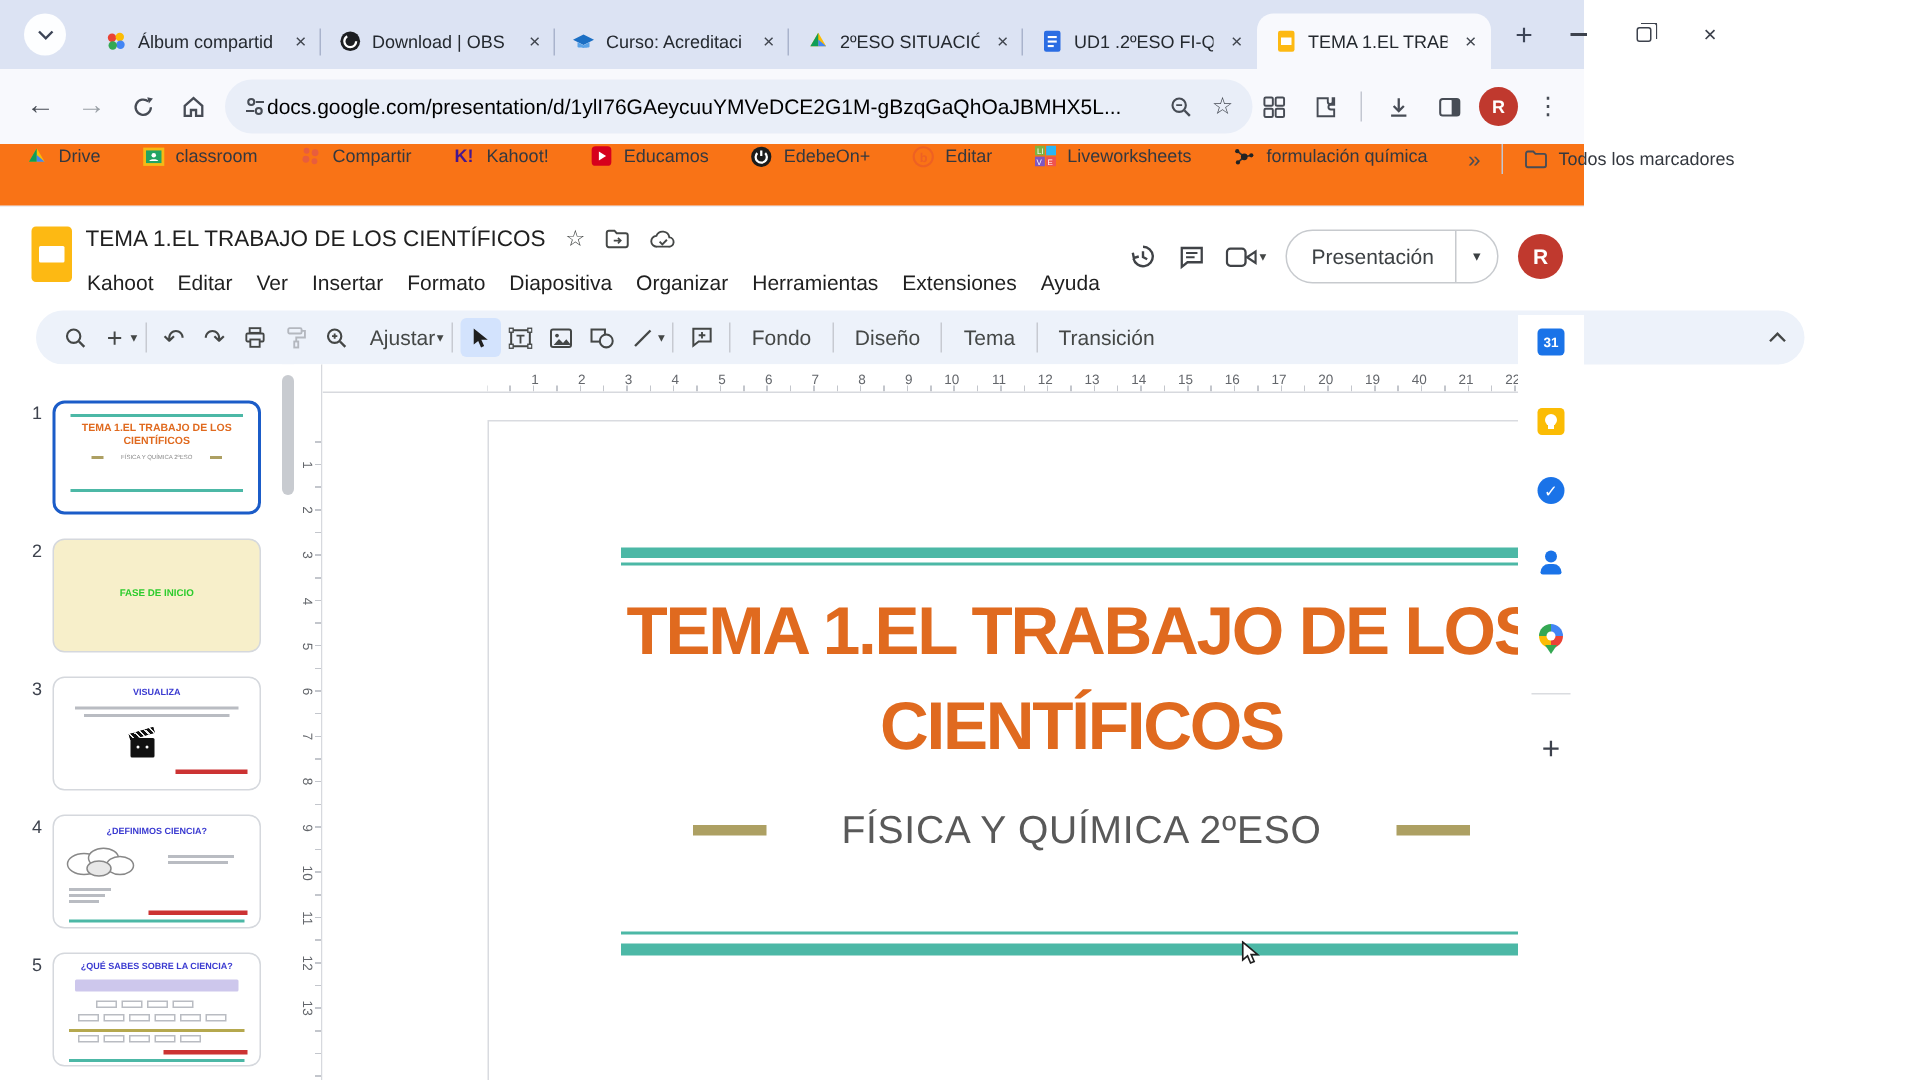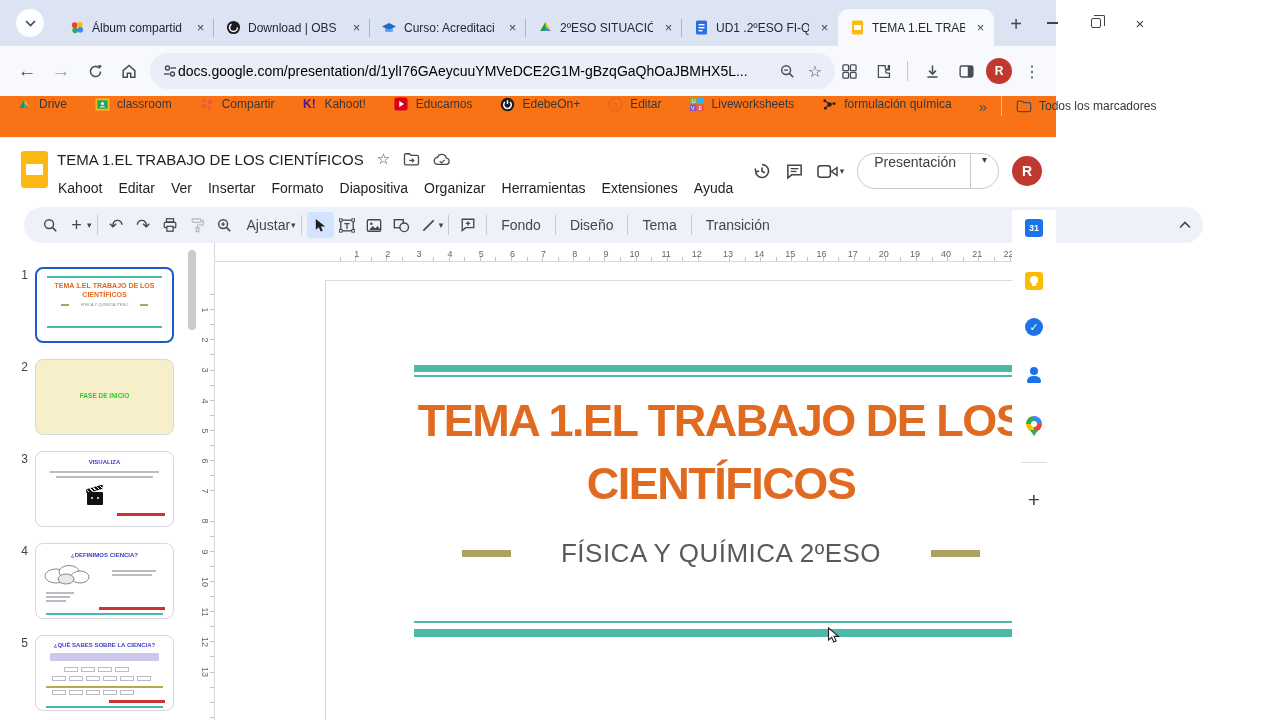--- a/index.html
+++ b/index.html
@@ -44,21 +44,21 @@
 .appheader{position:absolute;top:138px;left:0;right:0;height:67px;background:#fff}
 .slides-logo{position:absolute;left:21px;top:13px;width:27px;height:37px;background:#fdb913;border-radius:3px;cursor:pointer}
 .slides-logo::after{content:"";position:absolute;left:5px;top:13px;width:17px;height:11px;background:#fff;border-radius:1px}
 .title-row{position:absolute;left:57px;top:12px;display:flex;align-items:center;gap:13px}
 .doc-title{font-size:15px;color:#1f1f1f;white-space:nowrap;cursor:text}
 .mini-icon{color:#444746;font-size:15px;display:flex;align-items:center;cursor:pointer;background:none;border:none}
 .menubar{position:absolute;left:50px;top:39px;display:flex}
 .menu-item{font-size:14px;color:#1f1f1f;padding:3px 8px;border-radius:4px;border:none;background:none;cursor:pointer}
 .hdr-right{position:absolute;right:14px;top:13px;display:flex;align-items:center;gap:13px;height:40px}
 .hdr-icon{border:none;background:none;color:#404347;display:flex;align-items:center;cursor:pointer}
-.present-btn{height:36px;border:1px solid #c7cace;border-radius:18px;background:#fff;display:flex;cursor:pointer}
+.present-btn{height:36px;border:1px solid #c7cace;border-radius:18px;background:#fff;display:flex;align-items:center;cursor:pointer}
 .present-btn .plabel{font-size:14px;color:#3c4043;padding:0 14px 0 16px}
 .present-btn .psep{width:1px;height:34px;background:#c7cace}
 .present-btn .pcaret{padding:0 11px;color:#3c4043;font-size:10px}
 .share-btn{height:36px;border:none;border-radius:18px;background:#c2e7ff;display:flex;align-items:center;gap:8px;padding:0 17px;cursor:pointer}
 .share-btn span{font-size:14px;font-weight:bold;color:#001d35}
 .avatar-lg{width:30px;height:30px;border-radius:50%;background:#c0392e;color:#fff;font-size:14px;font-weight:bold;display:flex;align-items:center;justify-content:center;cursor:pointer}
 
 
 .sltoolbar{position:absolute;top:207px;left:24px;width:1179px;height:36px;background:#edf2fa;border-radius:18px;display:flex;align-items:center;padding:0 12px;color:#444746}
 .tb-icon{width:27px;height:26px;display:flex;align-items:center;justify-content:center;border:none;background:none;color:#444746;font-size:15px;border-radius:4px;cursor:pointer;flex:none}

